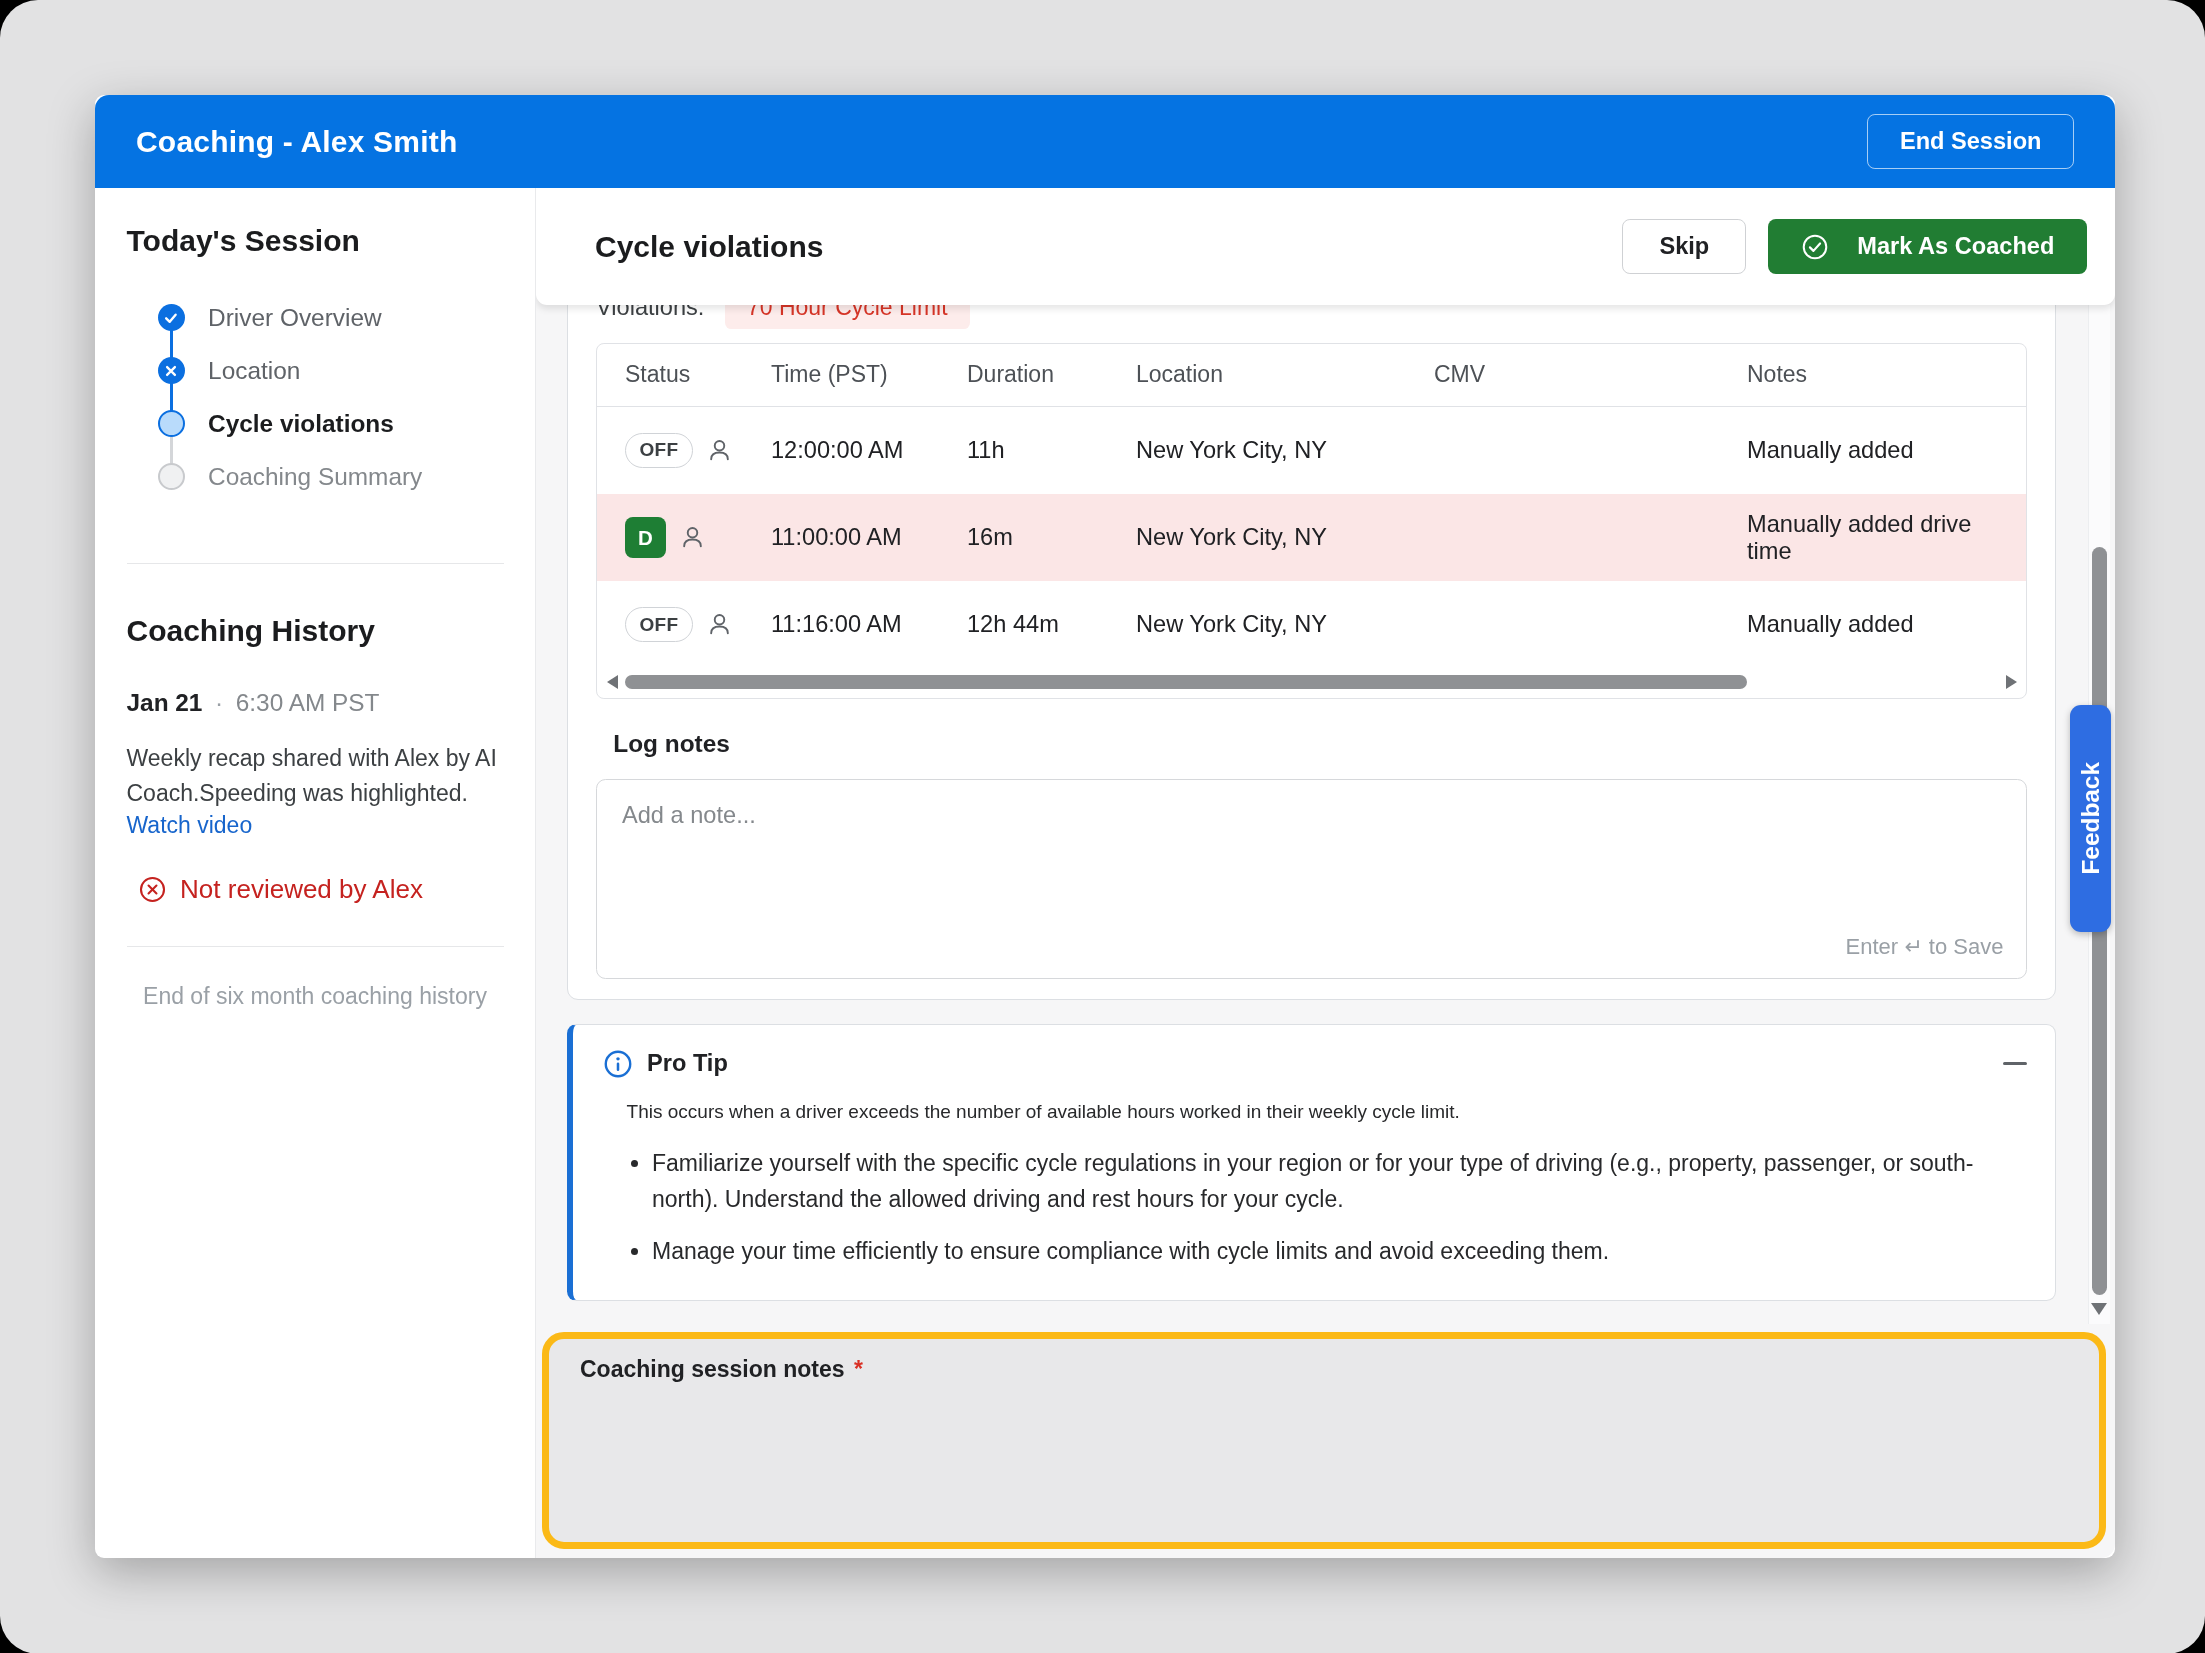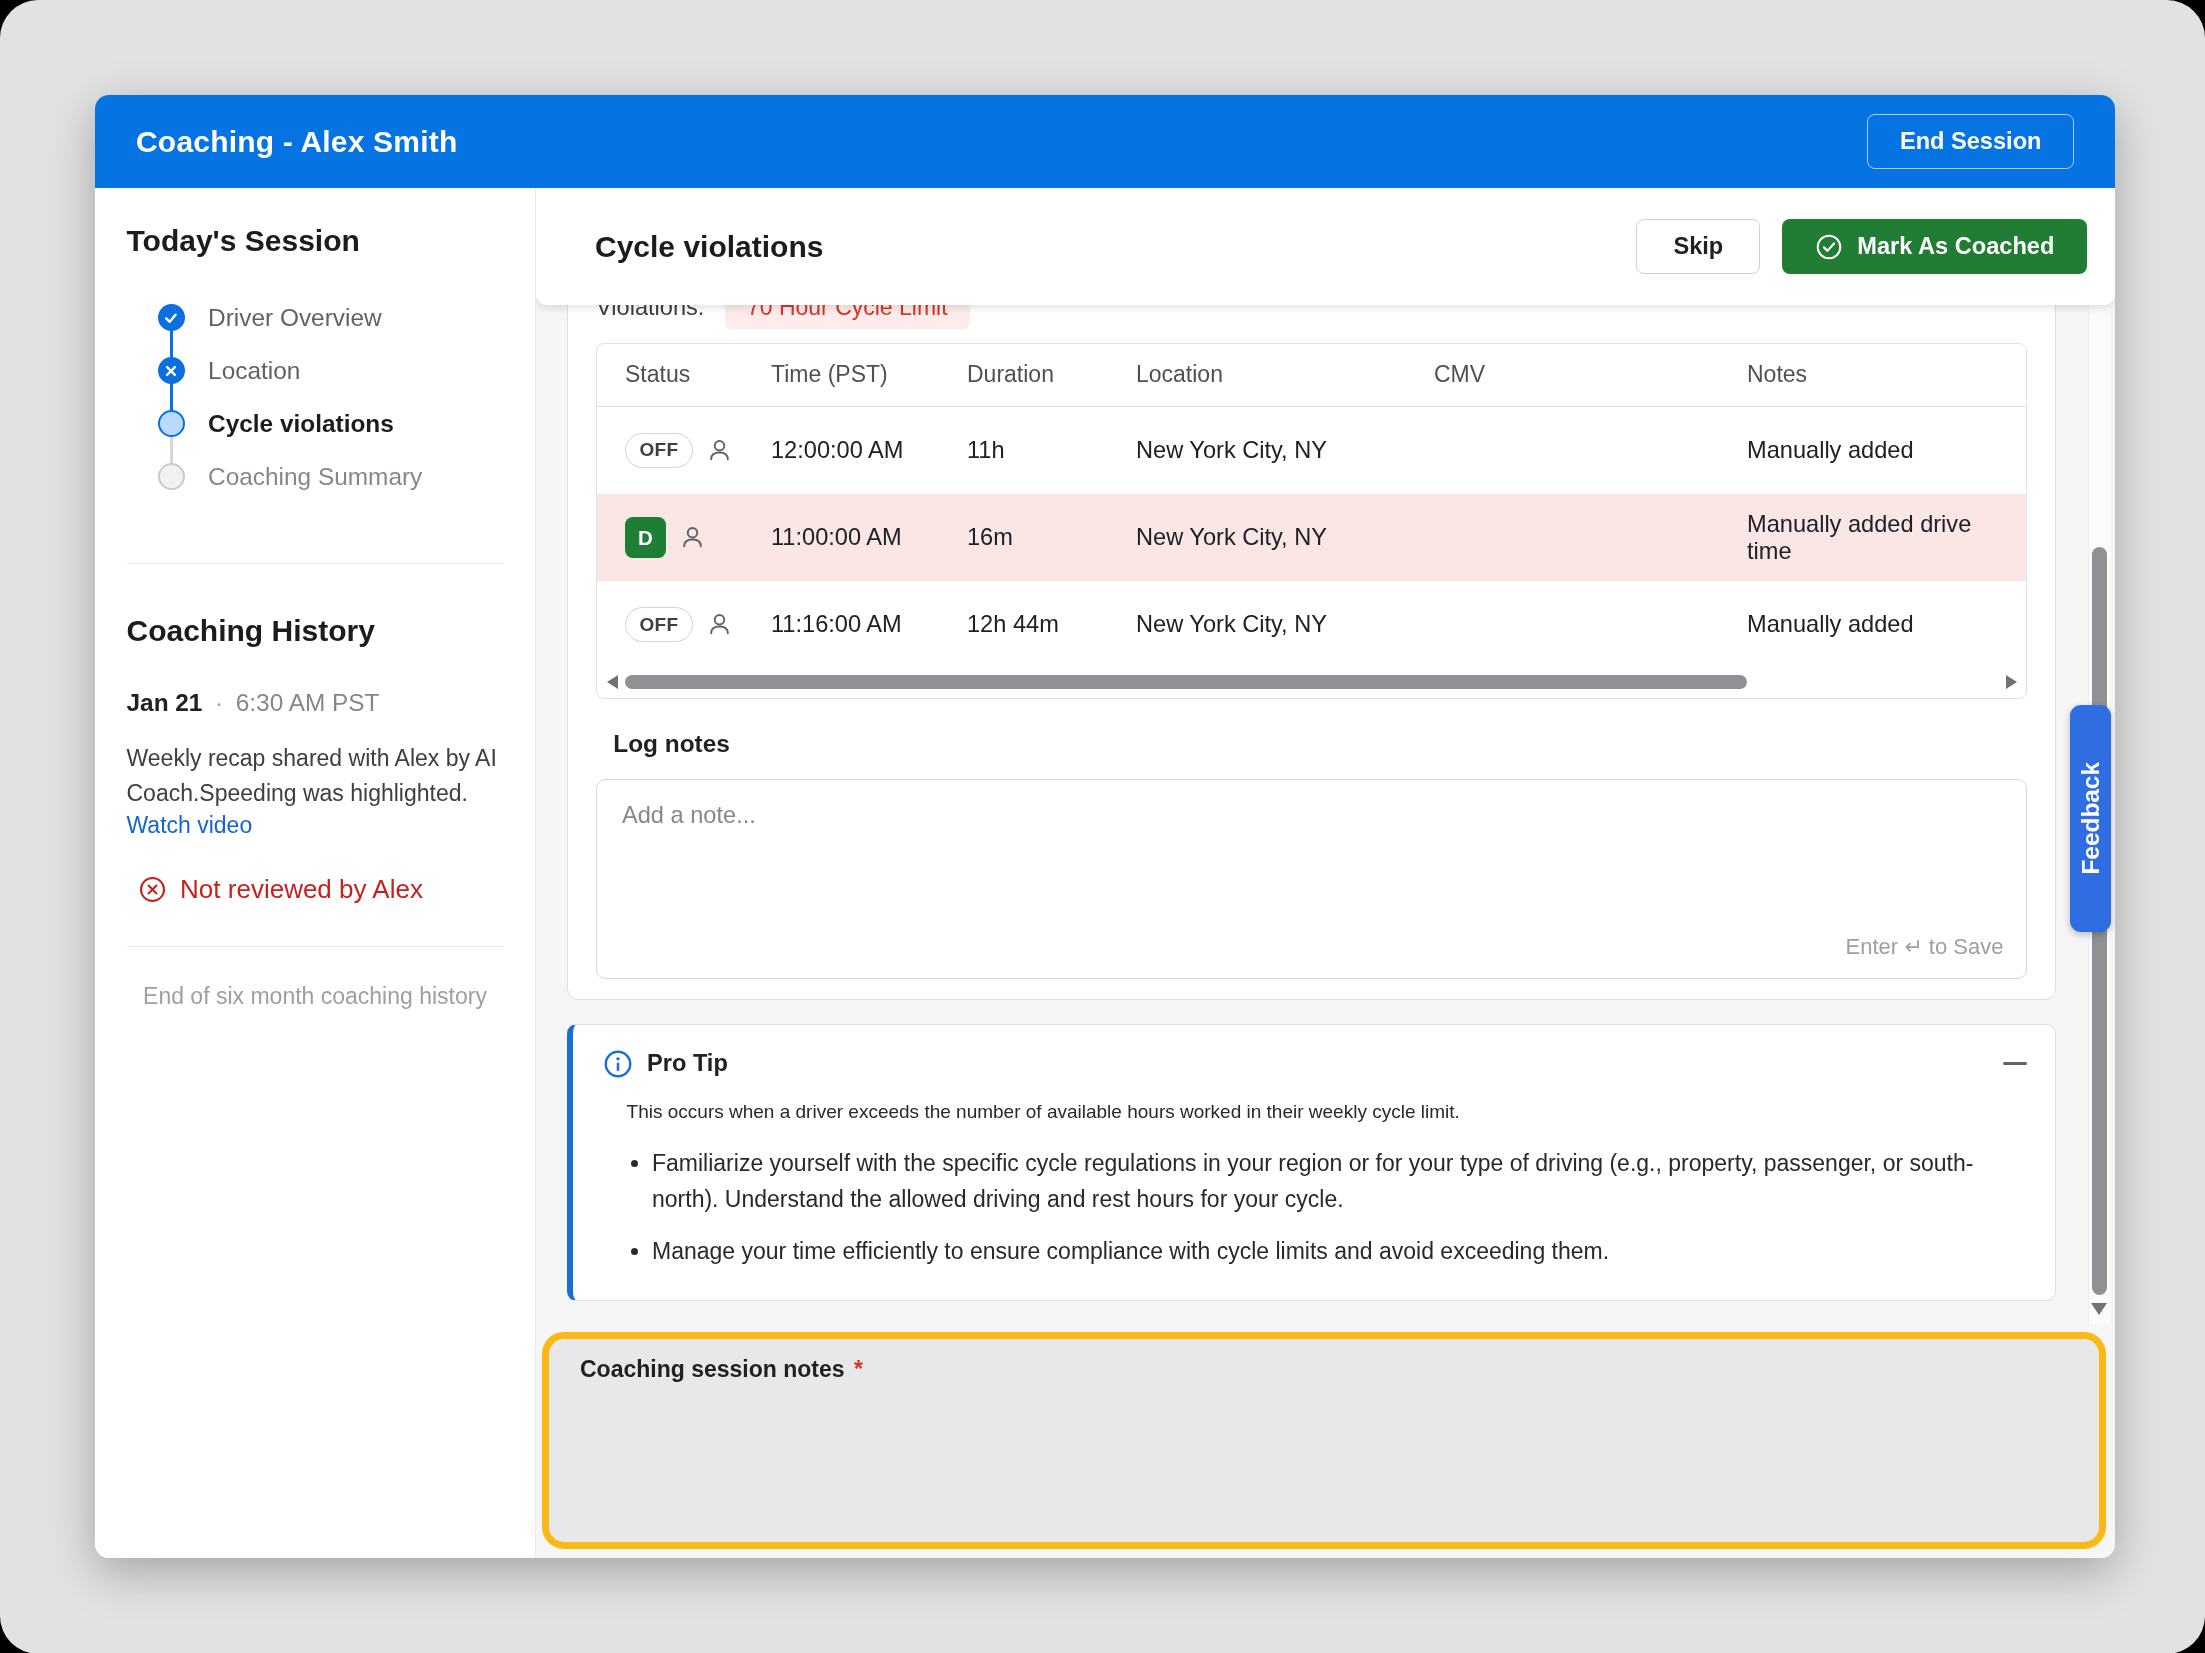--- a/index.html
+++ b/index.html
@@ -1,21 +1,21 @@
 <!DOCTYPE html>
 <html style="font-size:12.6px"><head>
 <meta charset="utf-8">
 <style>
   * { margin:0; padding:0; box-sizing:border-box; }
   html,body { width:2205px; height:1654px; background:#000; font-family:"Liberation Sans","DejaVu Sans",sans-serif; }
   .screen { position:relative; width:2205px; height:1654px; background:#e2e2e3; border-radius:38px; overflow:hidden; }
 
   
   .window { position:absolute; left:95px; top:95px; width:2020px; height:1463px; background:#fff;
-            border-radius:14px; box-shadow:0 14px 47px rgba(0,0,0,.28); }
+            border-radius:9px; box-shadow:0 14px 47px rgba(0,0,0,.28); }
 
   
   .appbar { position:absolute; left:0; top:0; right:0; height:93px; background:#0573e2;
             border-radius:14px 14px 0 0; display:flex; align-items:center; padding:0 41px; }
   .appbar-title { color:#fff; font-size:30px; font-weight:600; letter-spacing:0.2px; }
   .end-session-btn { margin-left:auto; color:#fff; font-size:23.6px; font-weight:600; padding:12.6px 31.5px;
             border:1.6px solid rgba(255,255,255,.65); border-radius:7.9px; background:transparent; cursor:pointer; }
 
   
   .body { position:absolute; top:93px; left:0; right:0; bottom:0; display:flex; }
@@ -51,21 +51,21 @@
   .hist-end { margin-top:36px; text-align:center; font-size:23px; color:#9aa0a6; }
 
   
   .toolbar { position:absolute; z-index:30; top:0; left:0; right:0; height:117px; background:#fff;
              border-radius:0 0 11px 11px; box-shadow:0 3.2px 7.9px rgba(0,0,0,.10);
              display:flex; align-items:center; padding:0 27.6px 0 59px; }
   .toolbar-title { font-size:30px; font-weight:700; color:#1b1c1e; }
   .skip-btn { margin-left:auto; background:#fff; border:1.6px solid #cfd1d4; border-radius:7.9px;
               font-size:23.6px; font-weight:600; color:#202124; padding:13.4px 36px; cursor:pointer; }
   .coached-btn { margin-left:22px; background:#217d33; border:none; border-radius:7.9px; color:#fff;
-              font-size:23.6px; font-weight:600; padding:13.4px 33px; display:flex; align-items:center; gap:14px; cursor:pointer; }
+              font-size:23.6px; font-weight:600; padding:13.4px 33px; display:flex; align-items:center; gap:28px; cursor:pointer; }
 
   
   .scrollport { position:absolute; top:117px; left:0; width:1579px; height:1019px; overflow:hidden; padding-left:31px; }
   .card { width:1489px; background:#fff; border:1.6px solid #dcdfe3; border-radius:11px; }
   .card.detail { margin-top:-47px; padding:27px 28px 20.5px 28px; }
   .vio-row { display:flex; align-items:center; gap:20.5px; }
   .vio-label { font-size:23.6px; color:#3c4043; }
   .vio-badge { background:#fdeceb; color:#d73527; font-size:23px; padding:7.9px 22px; border-radius:6.3px; }
 
   .vtable { margin-top:14px; border:1.6px solid #e0e2e6; border-radius:7.9px; overflow:hidden; background:#fff; }

